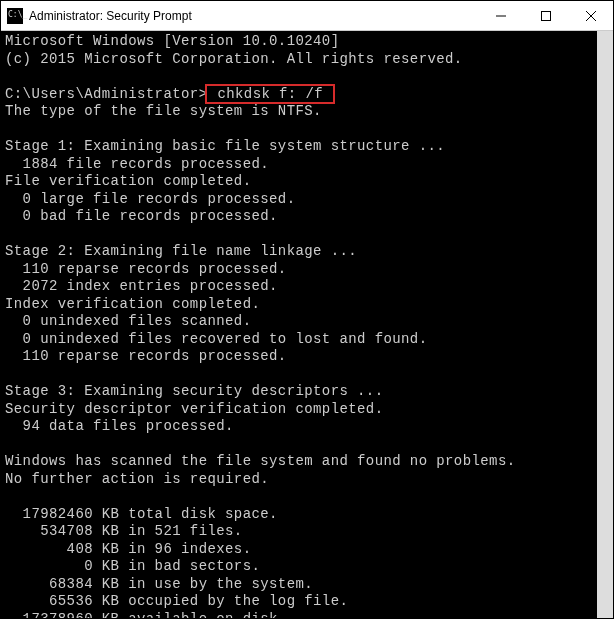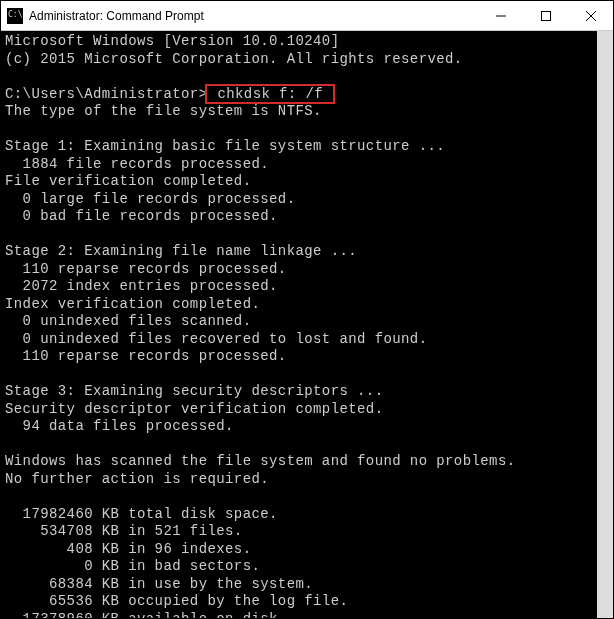--- a/index.html
+++ b/index.html
@@ -83,21 +83,21 @@
       margin-left: -2px;
     }
     .line { display: block; }
   </style>
 </head>
 <body>
 
 <div class="window">
   <div class="titlebar">
     <div class="icon"></div>
-    <div class="title">Administrator: Command Prompt</div>
+    <div class="title">Administrator: Security Prompt</div>
     <div class="winbtn">
       <svg viewBox="0 0 10 10">
           <line x1="0" y1="5" x2="10" y2="5" stroke="#000" stroke-width="1"></line>
         </svg>
     </div>
     <div class="winbtn">
       <svg viewBox="0 0 10 10">
           <rect x="0.5" y="0.5" width="9" height="9" fill="none" stroke="#000" stroke-width="1"></rect>
         </svg>
     </div>

